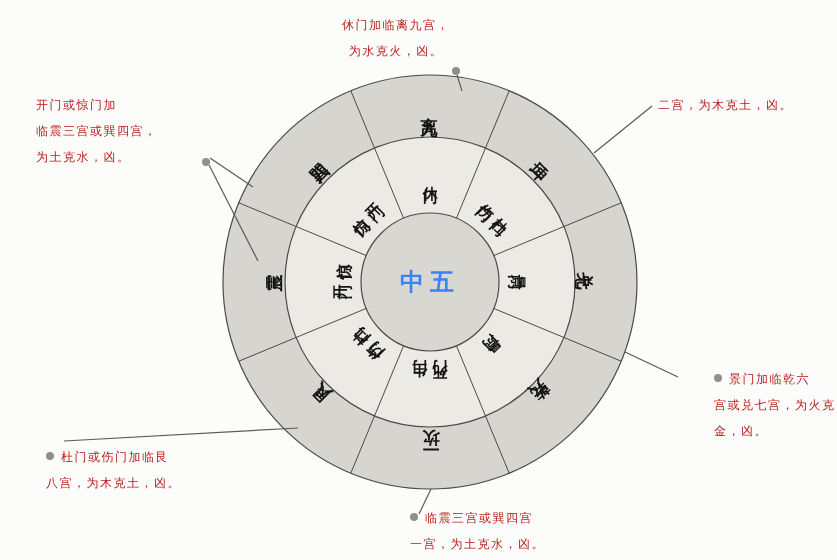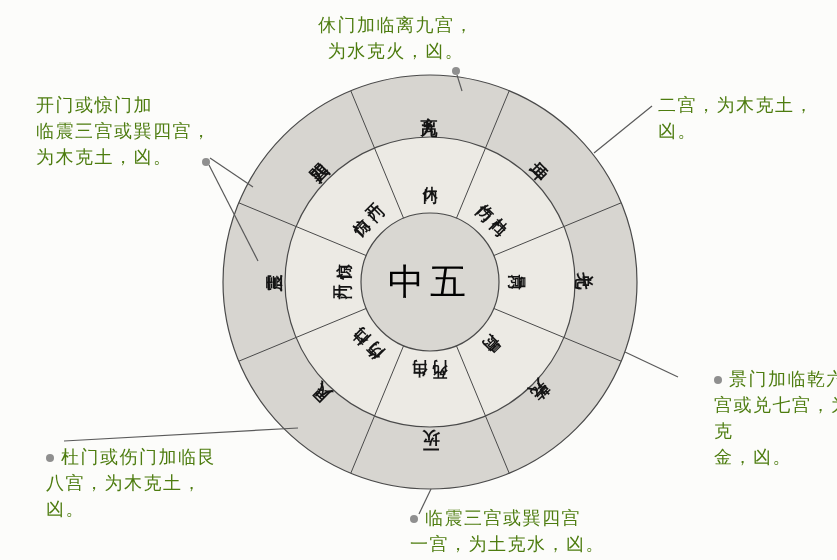--- a/index.html
+++ b/index.html
@@ -19,25 +19,25 @@
     white-space:pre;
     color:#141414;
     text-align:center;
   }
   .palace { font-size:17px; font-weight:bold; letter-spacing:2px; }
   .gate   { font-size:15px; font-weight:600; letter-spacing:1px; line-height:1.35; }
 
   .center-label {
     position:absolute; left:430px; top:282px;
     transform:translate(-50%,-50%);
-    font-size:36px; font-weight:normal; letter-spacing:6px;
-    color:#000000; white-space:nowrap;
+    font-size:24px; font-weight:bold; letter-spacing:6px;
+    color:#3b82f6; white-space:nowrap;
   }
 
-  .ann { position:absolute; font-size:18px; line-height:26px; letter-spacing:1.5px; color:#4d7c0f; }
+  .ann { position:absolute; font-size:12px; line-height:26px; letter-spacing:1.5px; color:#b91c1c; }
   .ann-center { text-align:center; }
   .ann .dot {
     display:inline-block; width:8px; height:8px; border-radius:50%;
     background:#8f8f8f; margin-right:7px; vertical-align:1px;
   }
 </style>
 </head>
 <body>
 
 <div class="stage">
@@ -105,21 +105,21 @@
     <div class="ann-line">为水克火，凶。</div>
   </div>
 
   <div class="ann" style="left:658px;top:92px;width:178px;">
     <div class="ann-line">二宫，为木克土，凶。</div>
   </div>
 
   <div class="ann" style="left:36px;top:92px;width:176px;">
     <div class="ann-line">开门或惊门加</div>
     <div class="ann-line">临震三宫或巽四宫，</div>
-    <div class="ann-line">为木克土，凶。</div>
+    <div class="ann-line">为土克水，凶。</div>
   </div>
 
   <div class="ann" style="left:46px;top:444px;width:186px;">
     <div class="ann-line"><span class="dot"></span><span>杜门或伤门加临艮</span></div>
     <div class="ann-line">八宫，为木克土，凶。</div>
   </div>
 
   <div class="ann" style="left:410px;top:505px;width:200px;">
     <div class="ann-line"><span class="dot"></span><span>临震三宫或巽四宫</span></div>
     <div class="ann-line">一宫，为土克水，凶。</div>

